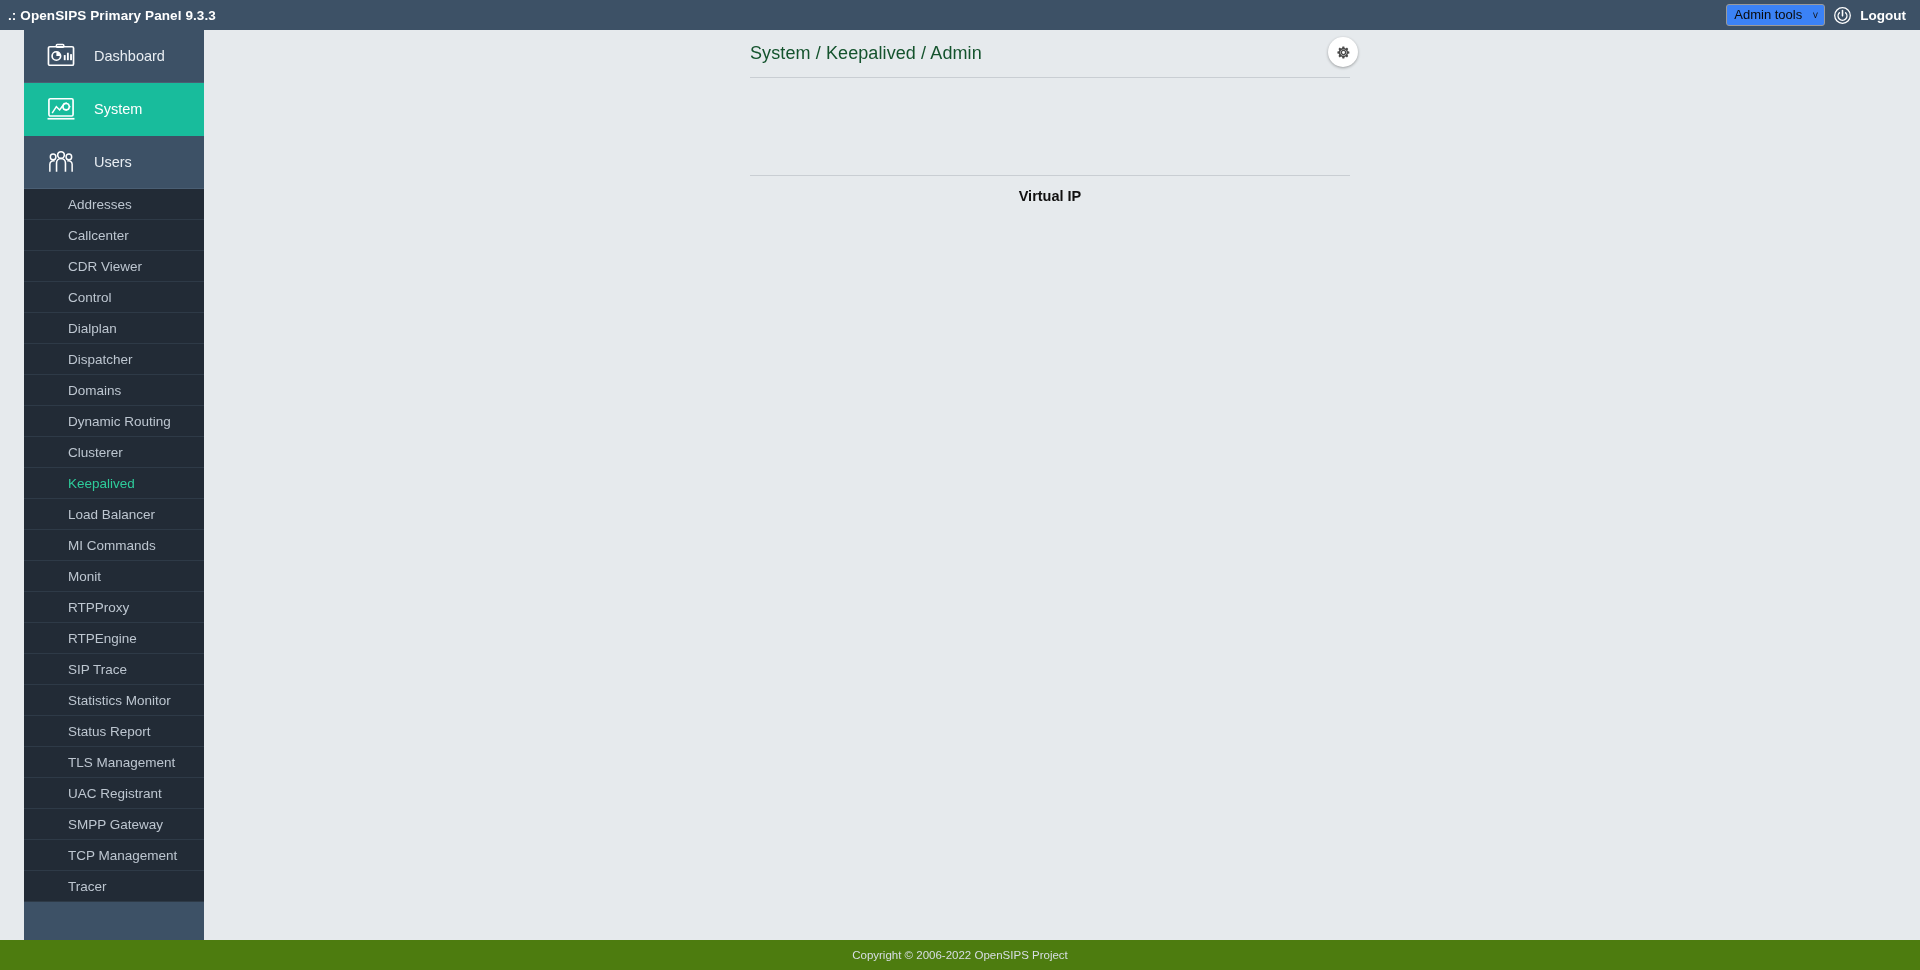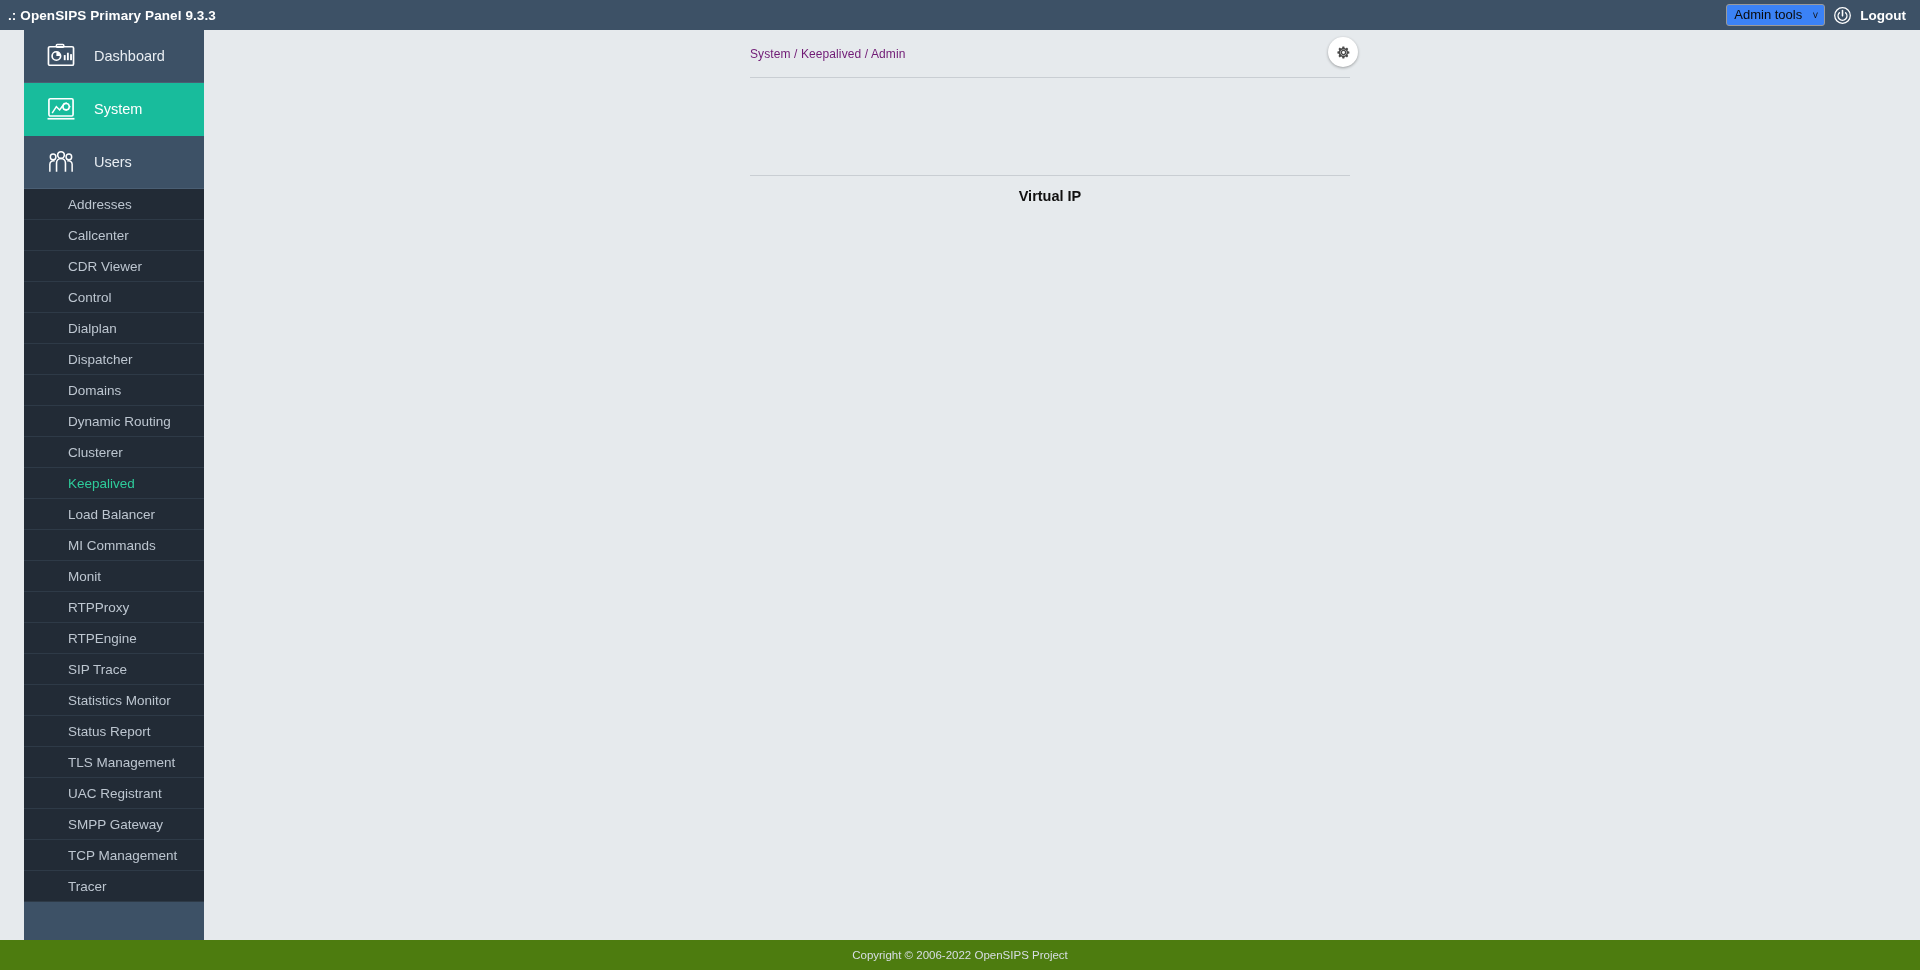--- a/index.html
+++ b/index.html
@@ -138,22 +138,22 @@
     width: 600px;
   }
   .breadcrumb-row {
     position: relative;
     height: 48px;
     display: flex;
     align-items: center;
     border-bottom: 1px solid #c9ced3;
   }
   .breadcrumb {
-    color: #701a75;
-    font-size: 12px;
+    color: #14532d;
+    font-size: 18px;
     letter-spacing: 0.1px;
   }
   .gear-btn {
     position: absolute;
     right: -8px;
     top: 7px;
     width: 30px; height: 30px;
     border-radius: 50%;
     background: #ffffff;
     box-shadow: 0 1px 3px rgba(0,0,0,0.32);

